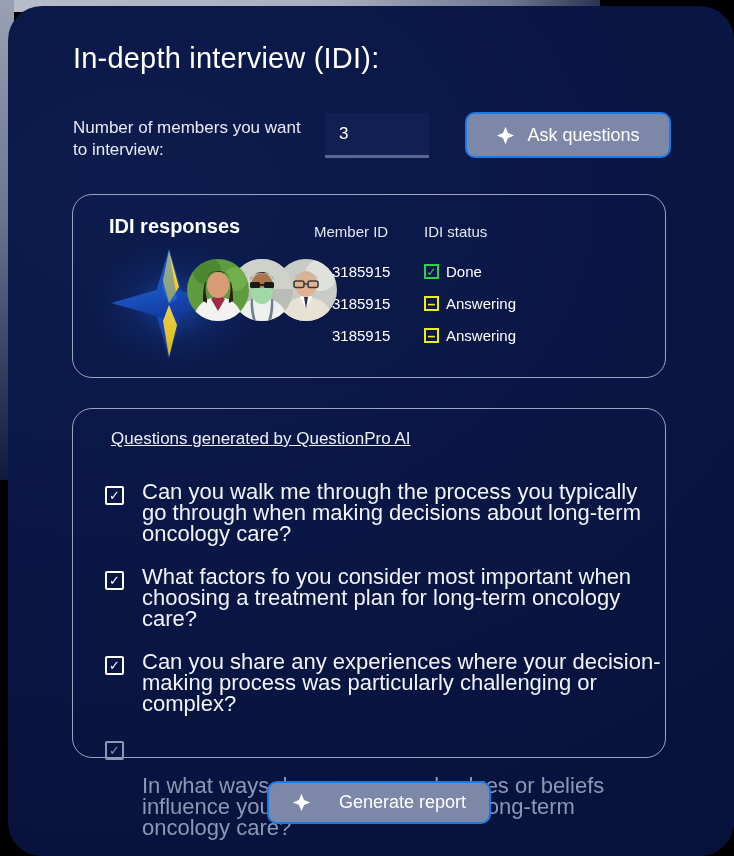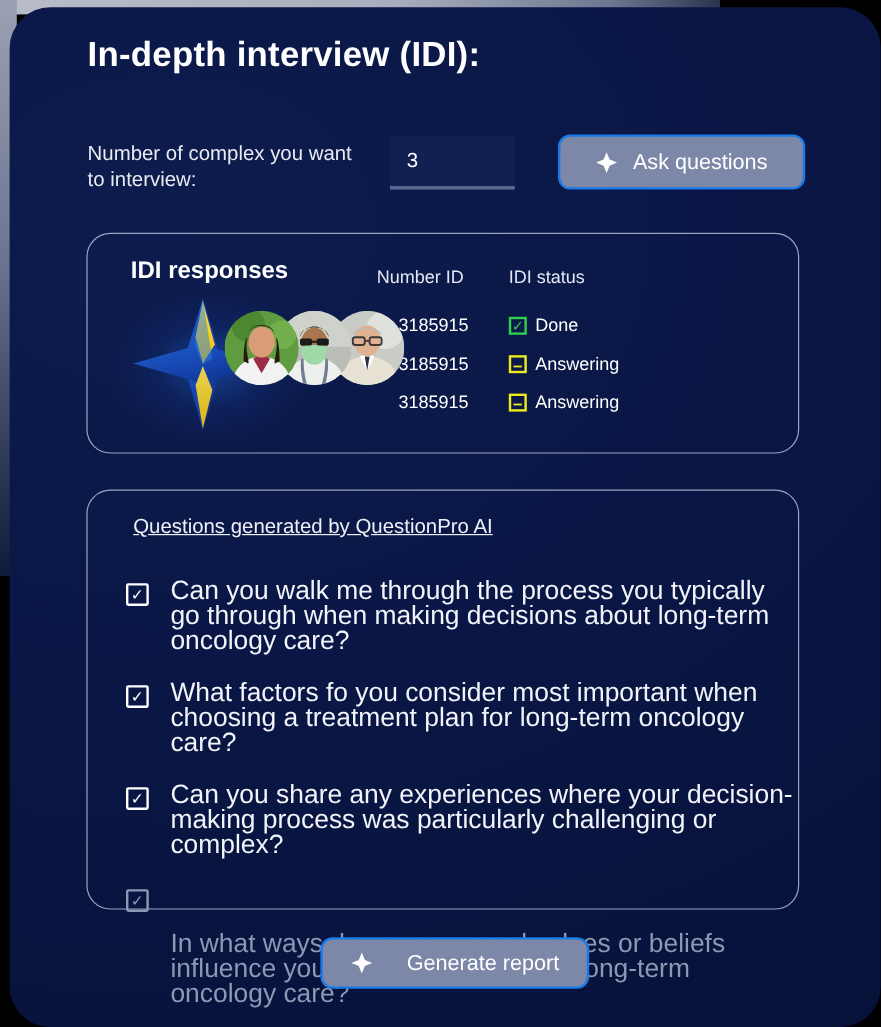--- a/index.html
+++ b/index.html
@@ -35,23 +35,23 @@
     width: 726px; height: 850px;
     border-radius: 34px 34px 34px 34px;
     background:
       radial-gradient(140% 90% at 18% 22%, #0d1c4e 0%, #0a1746 45%, #07123a 100%);
     overflow: hidden;
     box-sizing: border-box;
   }
 
   .page-title {
     position: absolute;
-    left: 65px; top: 24px;
+    left: 65px; top: 36px;
     font-size: 29px;
-    font-weight: 700;
+    font-weight: 400;
     color: #ffffff;
     letter-spacing: 0.2px;
   }
 
   
   .control-row {
     position: absolute;
     left: 65px; top: 106px;
     width: 610px; height: 60px;
   }
@@ -254,21 +254,21 @@
 <body>
 
 <div class="backdrop-strip"></div>
 <div class="backdrop-left"></div>
 
 <div class="panel">
 
   <div class="page-title">In-depth interview (IDI):</div>
 
   <div class="control-row">
-    <div class="field-label">Number of complex you want to interview:</div>
+    <div class="field-label">Number of members you want to interview:</div>
     <input class="count-input" type="text" value="3" style="">
     <button class="btn btn-ask">
       <svg class="spark" viewBox="0 0 24 24">
         <path d="M12 1 L15.2 8.8 L23 12 L15.2 15.2 L12 23 L8.8 15.2 L1 12 L8.8 8.8 Z" fill="#ffffff"></path>
       </svg>
       <span>Ask questions</span>
     </button>
   </div>
 
   <div class="card card-responses">
@@ -333,21 +333,21 @@
             <ellipse cx="31" cy="25" rx="11" ry="13" fill="#e0b292"></ellipse>
             <path d="M19 20 C20 12 42 12 43 21 C40 17 35 15 31 15 C26 15 22 17 19 20 Z" fill="#b9b9b9"></path>
             <rect x="19" y="22" width="10" height="6.5" rx="2" fill="none" stroke="#3a3a3a" stroke-width="1.6"></rect>
             <rect x="33" y="22" width="10" height="6.5" rx="2" fill="none" stroke="#3a3a3a" stroke-width="1.6"></rect>
             <line x1="29" y1="25" x2="33" y2="25" stroke="#3a3a3a" stroke-width="1.4"></line>
           </svg>
         </div>
       </div>
     </div>
 
-    <div class="col-head col-head-member">Number ID</div>
+    <div class="col-head col-head-member">Member ID</div>
     <div class="col-head col-head-status">IDI status</div>
 
     <div class="rowset">
       <div class="trow">
         <span class="cell-id">3185915</span>
         <span class="cell-status">
           <span class="stat-box">
               <span class="stat-glyph">✓</span>
             </span>
           <span>Done</span>

